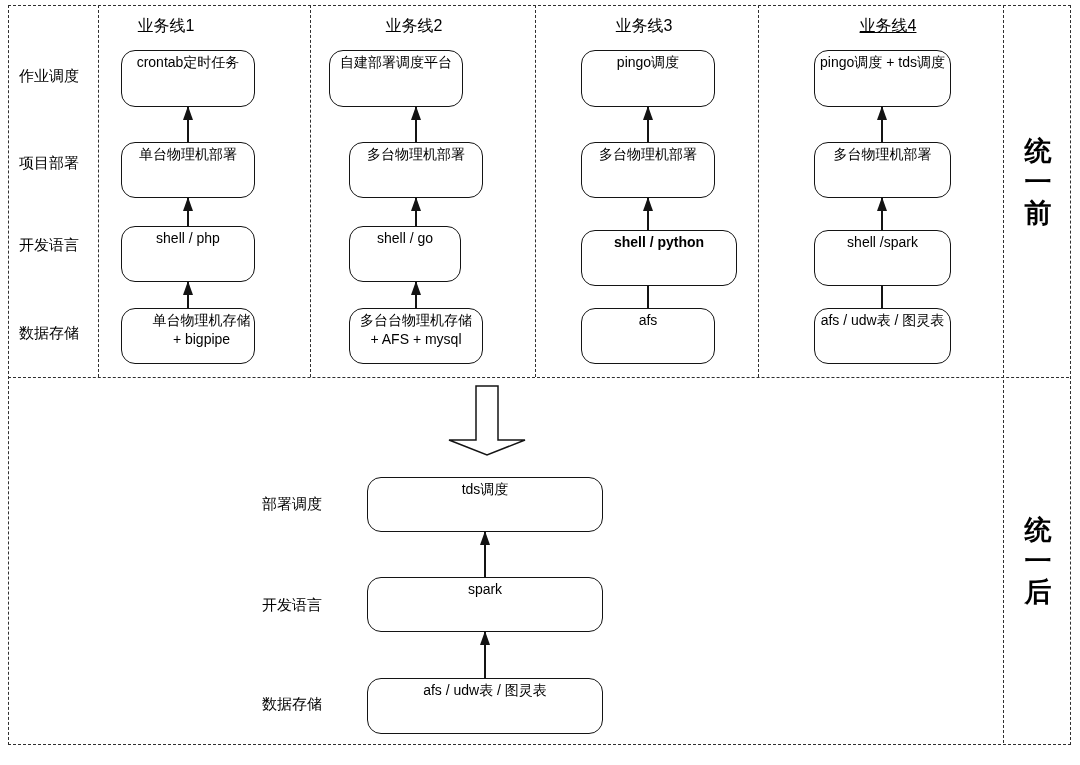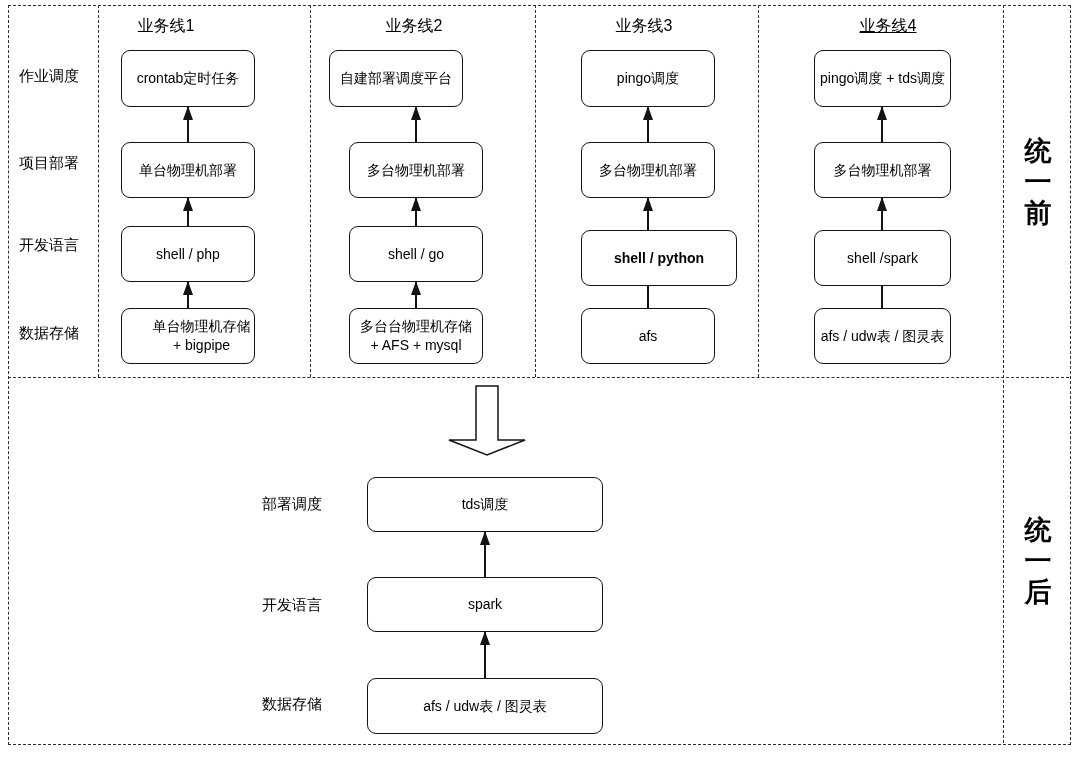--- a/index.html
+++ b/index.html
@@ -13,22 +13,22 @@
   .col-header {
     position:absolute; width:140px; text-align:center;
     font-size:16px; line-height:18px; color:#000;
   }
   .row-label {
     position:absolute; width:80px; text-align:center;
     font-size:15px; line-height:18px; color:#000;
   }
   .node {
     position:absolute; background:#fff; border:1.5px solid #141414;
-    border-radius:9px; display:flex; flex-direction:column;
-    align-items:center; justify-content:center;
+    border-radius:14px; display:flex; flex-direction:column;
+    align-items:center; 
     font-size:14px; line-height:19px; text-align:center; color:#000;
     padding:2px 3px; box-sizing:border-box;
   }
   .conn { position:absolute; width:12px; }
   .conn .line {
     position:absolute; left:5px; top:1px; bottom:0; width:1.5px; background:#141414;
   }
   .conn .head {
     position:absolute; left:1px; top:0; width:0; height:0;
     border-left:5px solid transparent; border-right:5px solid transparent;
@@ -90,21 +90,21 @@
       <div class="line"></div>
       <div class="head"></div>
     </div>
 
   <div class="node" style="left:329px; top:50px;  width:134px; height:57px;">
       <span>自建部署调度平台</span>
     </div>
   <div class="node" style="left:349px; top:142px; width:134px; height:56px;">
       <span>多台物理机部署</span>
     </div>
-  <div class="node" style="left:349px; top:226px; width:134px; height:56px;">
+  <div class="node" style="left:349px; top:226px; width:112px; height:56px;">
       <span>shell / go</span>
     </div>
   <div class="node" style="left:349px; top:308px; width:134px; height:56px;">
     <span>多台台物理机存储</span>
     <span>+ AFS + mysql</span>
   </div>
 
   <div class="conn" style="left:410px; top:106px; height:37px;">
       <div class="line"></div>
       <div class="head"></div>

